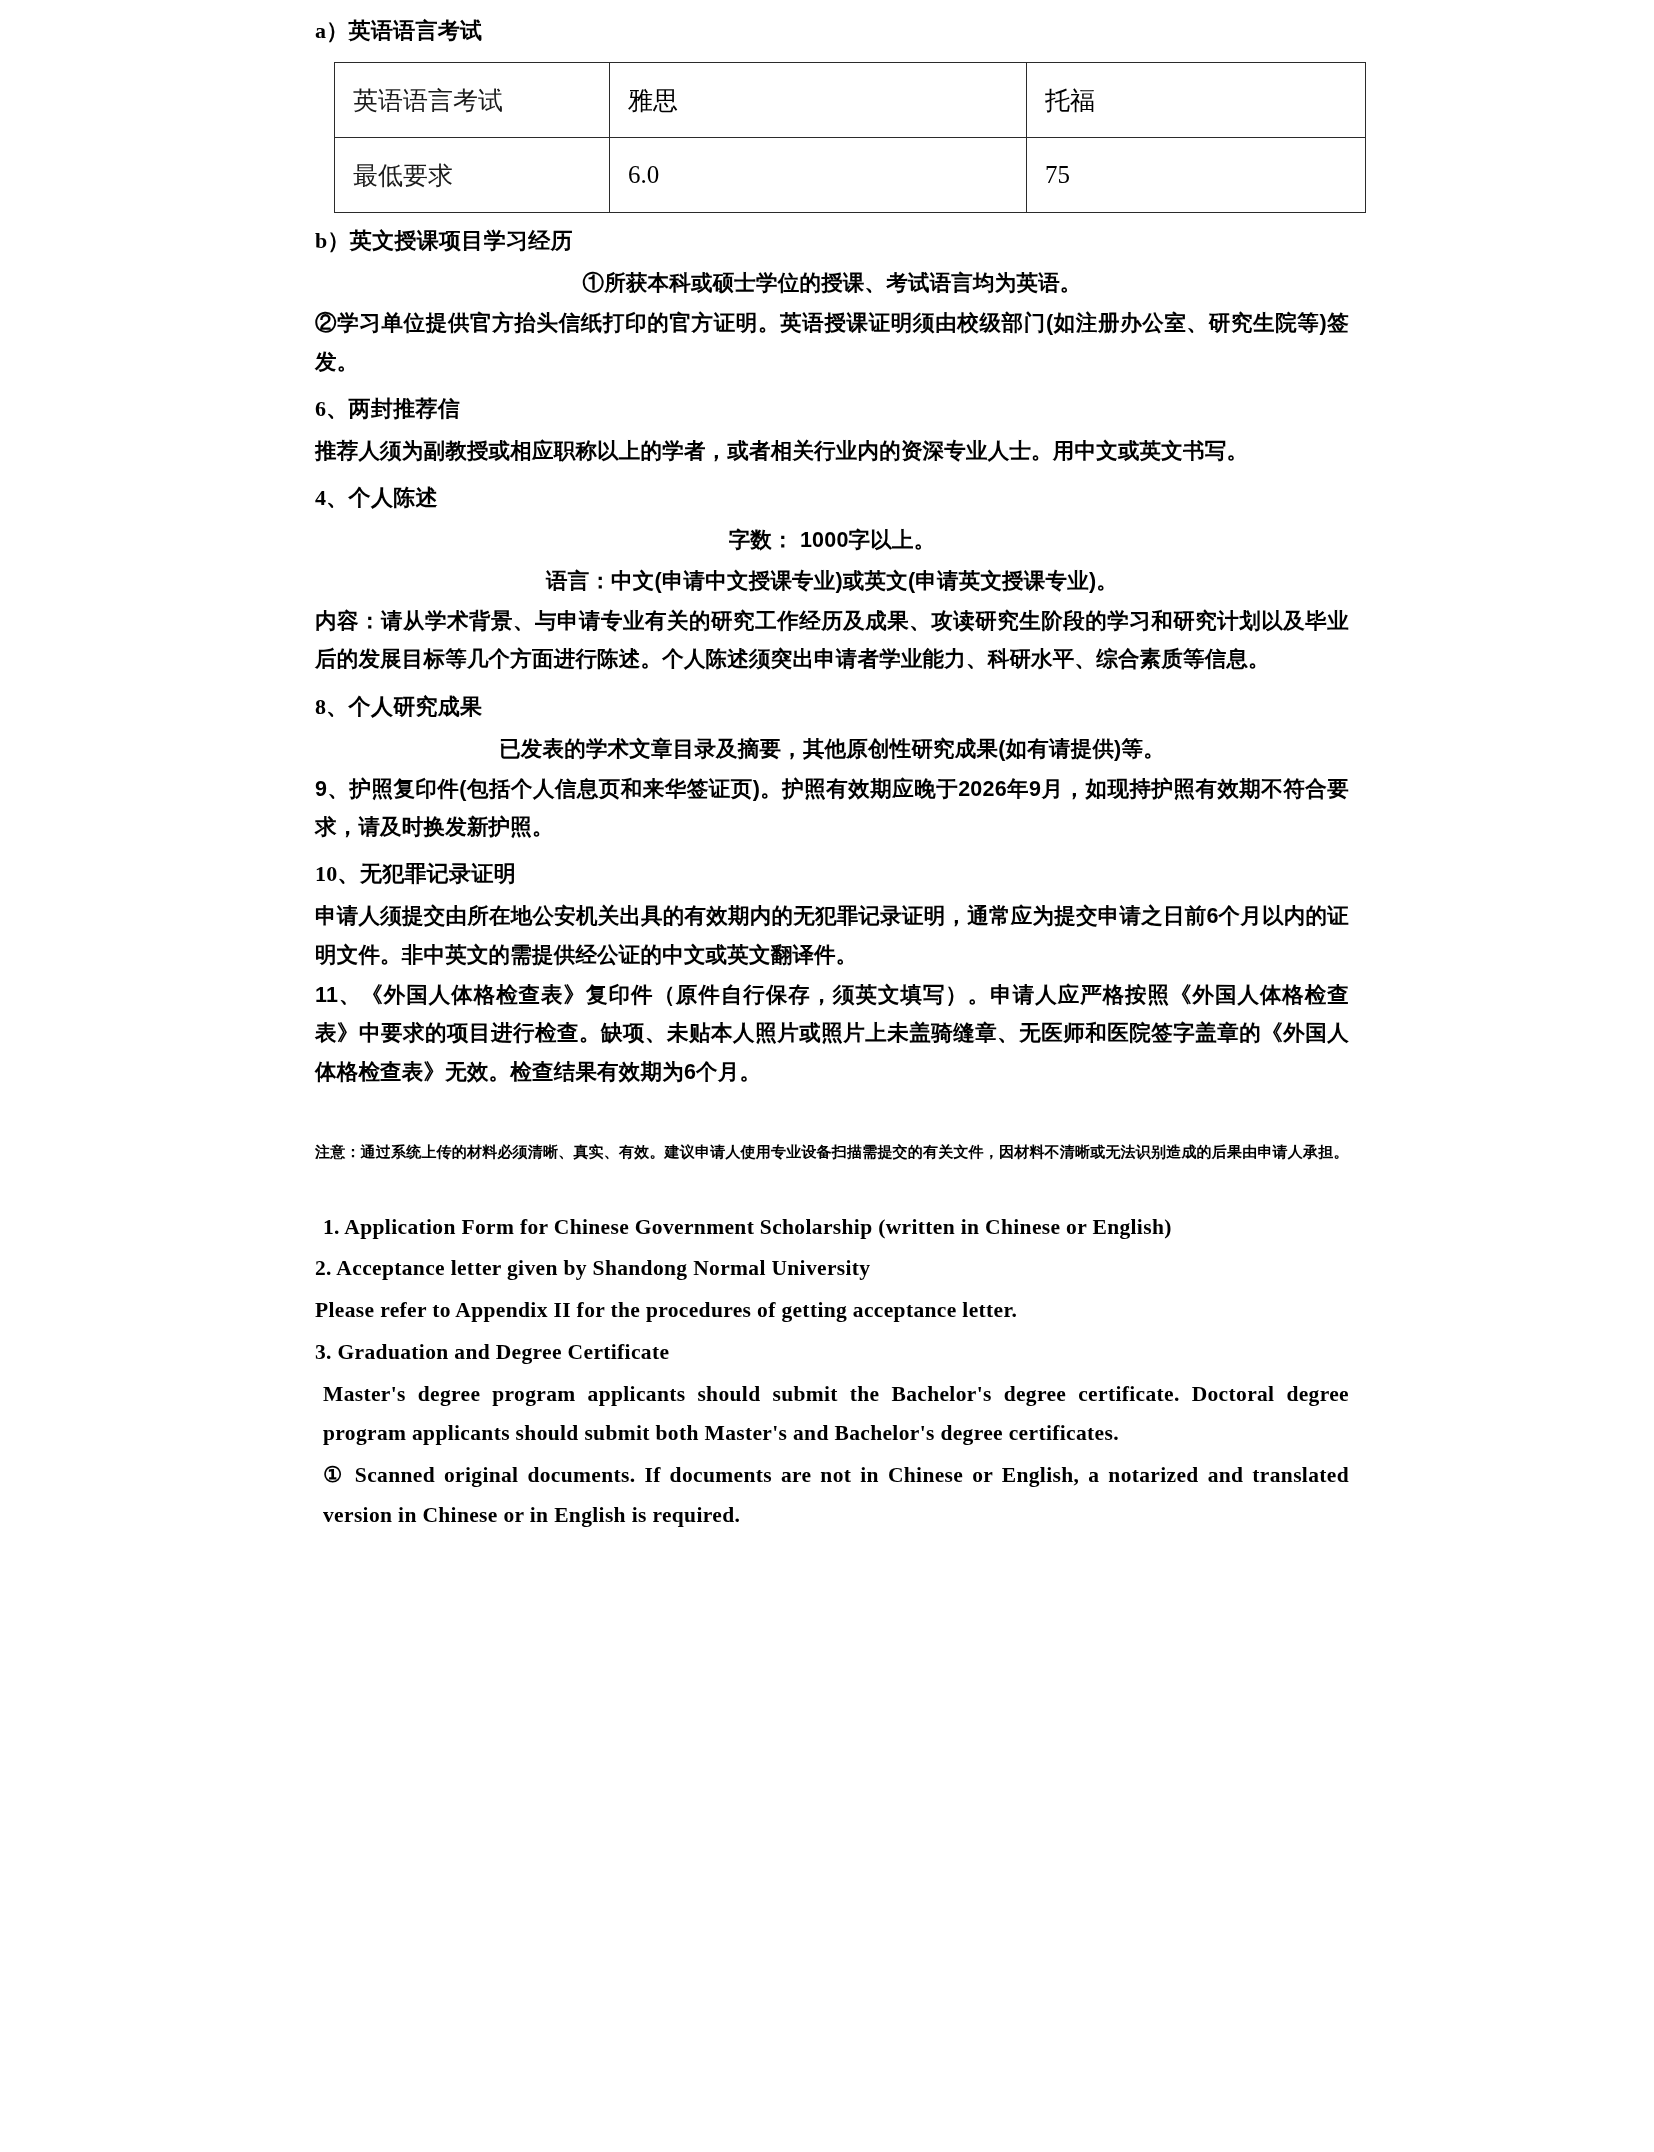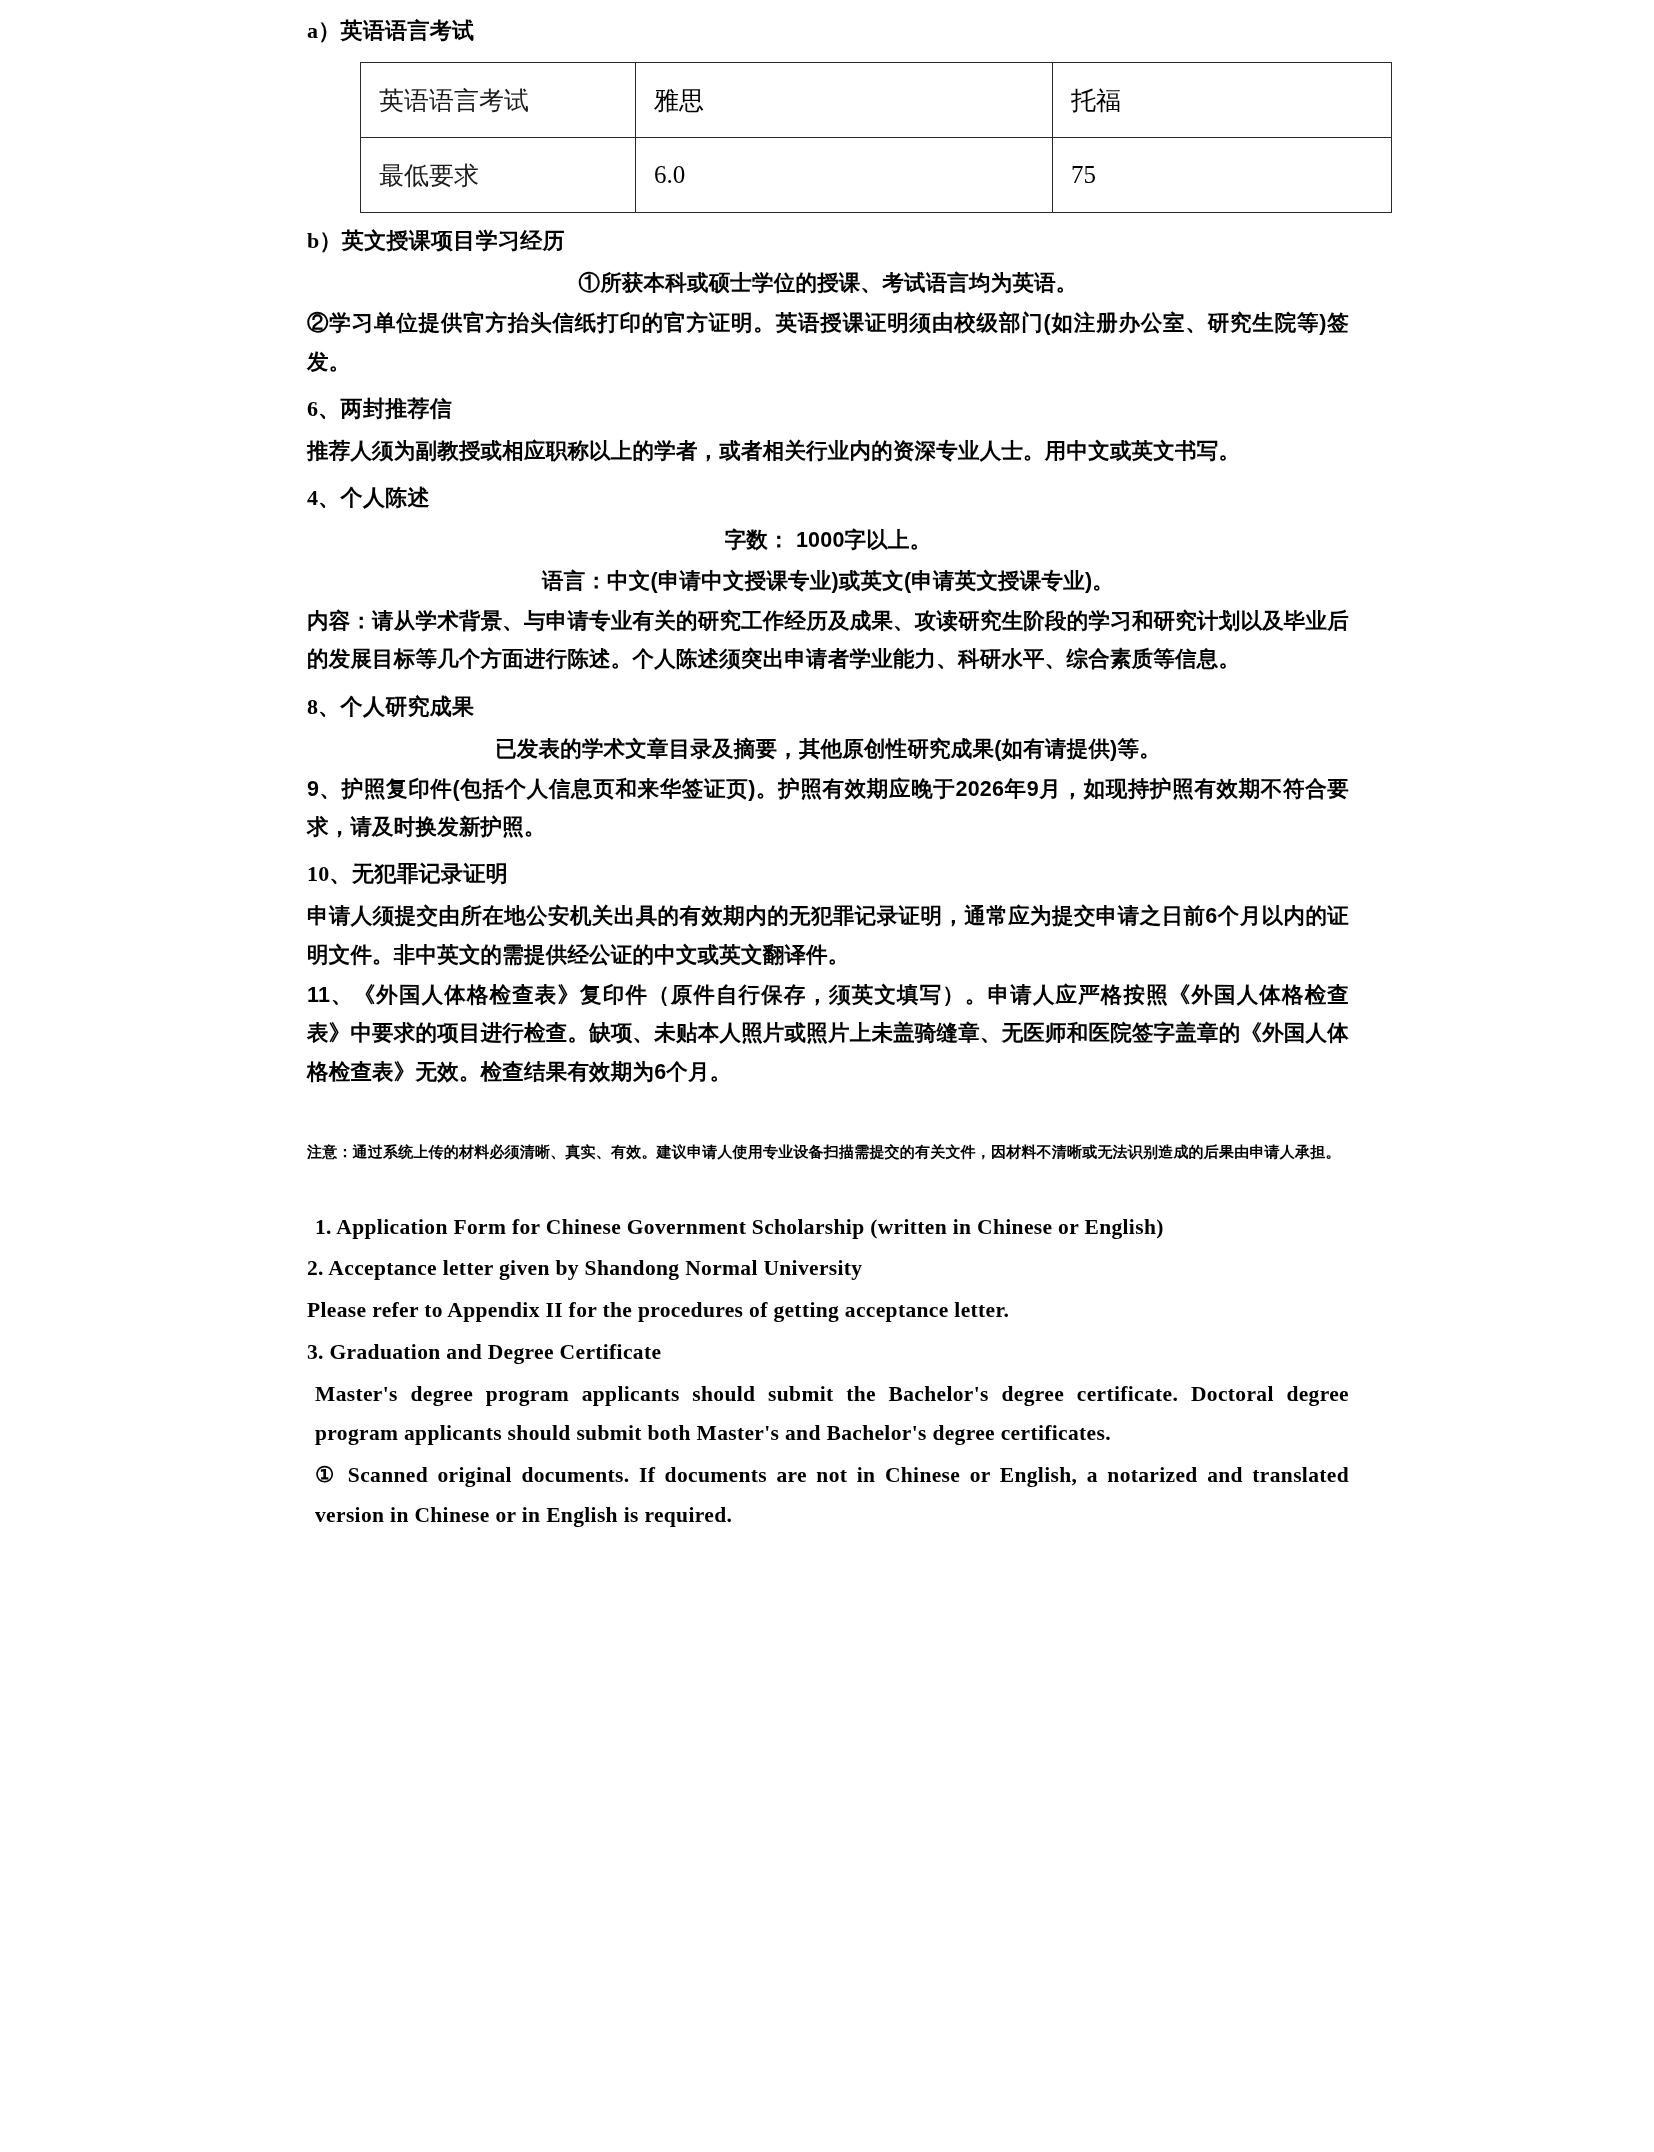--- a/index.html
+++ b/index.html
@@ -10,21 +10,21 @@
   body {
     width: 1654px;
     min-height: 2152px;
     font-family: "Liberation Serif", serif;
     color: #000000;
   }
   .page {
     width: 1654px;
     min-height: 2152px;
     box-sizing: border-box;
-    padding: 0px 0px 0px 0px;
+    padding: 0px 0px 0px 8px;
     position: relative;
   }
   .content {
     margin-left: 307px;
     margin-right: 305px;
     padding-top: 8px;
   }
   .heading {
     font-family: "Liberation Serif", serif;
     font-weight: bold;
@@ -44,21 +44,21 @@
     margin: 2px 0 2px 0;
     text-align: justify;
     text-justify: inter-ideograph;
     letter-spacing: 0.2px;
   }
   .para.nojust {
     text-align: center;
   }
   table.exam {
     border-collapse: collapse;
-    margin: 14px 0 10px 53px;
+    margin: 14px 0 10px 19px;
     width: 920px;
     table-layout: fixed;
   }
   table.exam td {
     border: 1.5px solid #2b2b2b;
     height: 62px;
     padding: 6px 18px;
     font-size: 25px;
     vertical-align: middle;
   }

